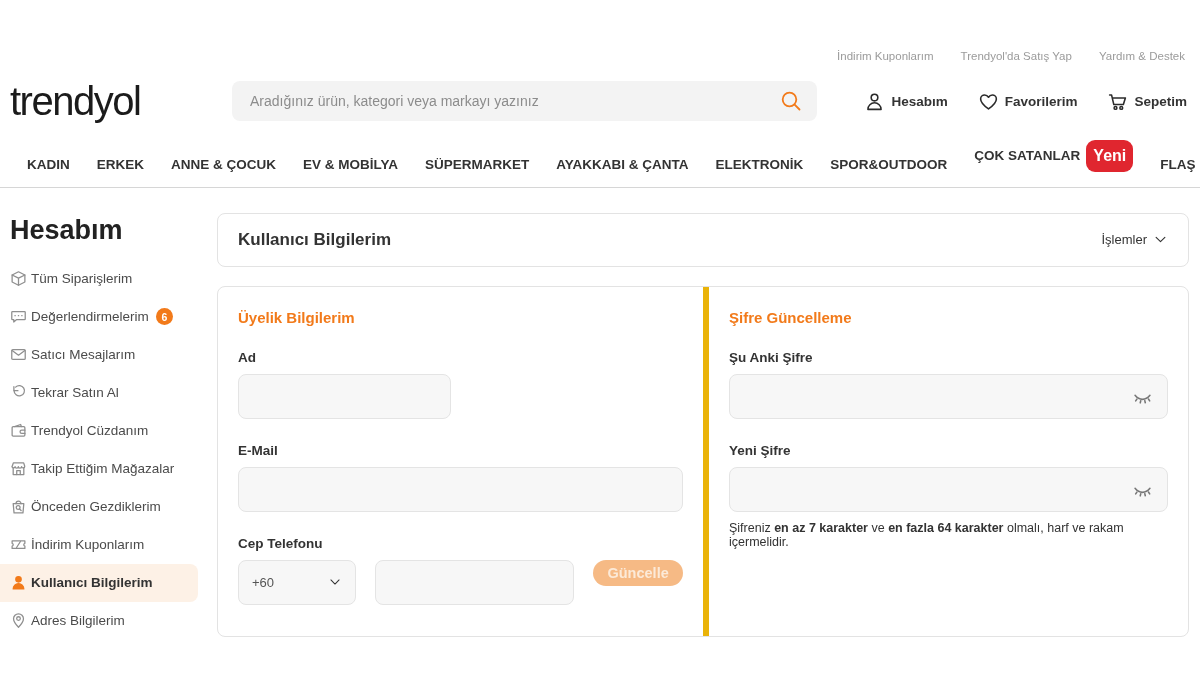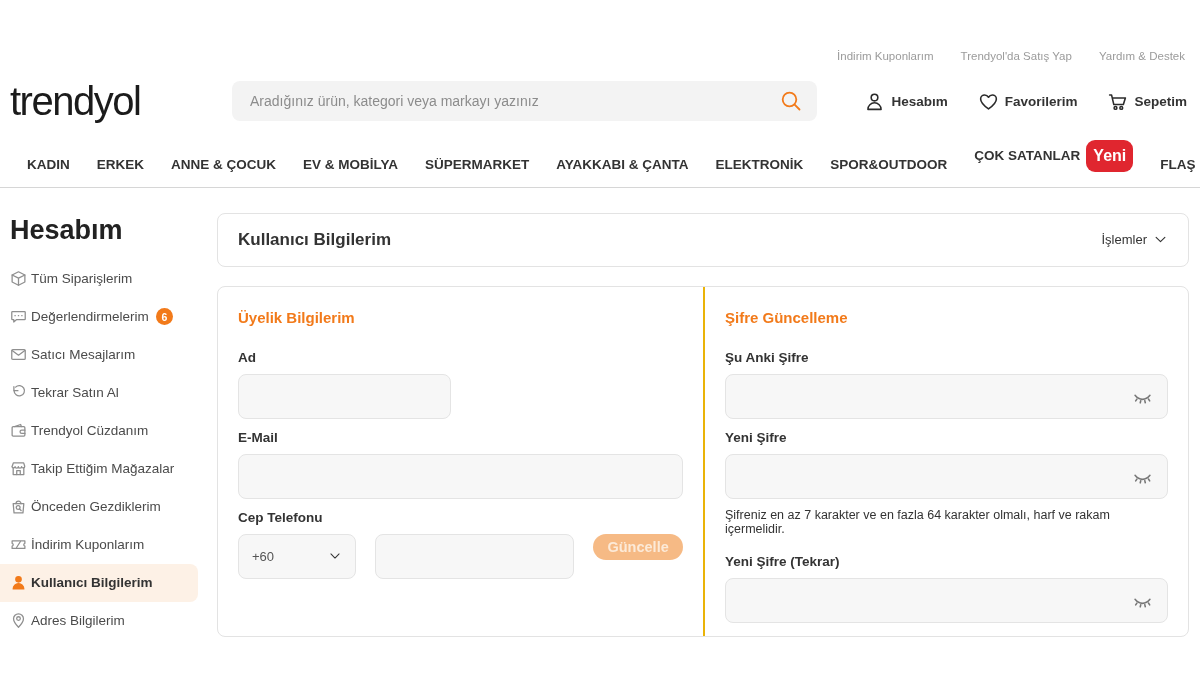--- a/index.html
+++ b/index.html
@@ -56,44 +56,44 @@
   .card { background: #fff; border: 1px solid #e3e3e3; border-radius: 8px; }
   .head-card { height: 54px; display: flex; align-items: center;
     justify-content: space-between; padding: 0 20px; }
   .page-title { font-size: 17px; font-weight: 600; color: #333; }
   .actions { display: flex; align-items: center; gap: 6px; cursor: pointer;
     font-size: 13px; color: #333; }
   .actions .ic { width: 15px; height: 15px; color: #333; }
 
   .content-card { margin-top: 19px; height: 351px; display: flex; }
   .col { width: 485px; padding: 22px 20px 0 20px; }
-  .col.right { border-left: 2px solid #eab308; }
+  .col.right { border-left: 6px solid #eab308; }
   .col h3 { font-size: 15px; font-weight: 600; color: #f27a1a; margin-bottom: 24px; }
   label { display: block; font-size: 13.5px; font-weight: 700; color: #333;
     margin-bottom: 9px; }
   .input { height: 45px; background: #f7f7f7; border: 1px solid #e4e4e4;
     border-radius: 8px; cursor: text; position: relative; }
-  .fgroup { margin-bottom: 11px; }
+  .fgroup { margin-bottom: 24px; }
   .row2 { display: flex; gap: 20px; }
   .row2 .field { width: 213px; }
   .eye { position: absolute; right: 14px; top: 12px; width: 21px; height: 21px;
     color: #777; cursor: pointer; }
   .phone-row { display: flex; gap: 19px; align-items: flex-start; }
   .cc-select { width: 118px; height: 45px; background: #f7f7f7;
     border: 1px solid #e4e4e4; border-radius: 8px; display: flex;
     align-items: center; justify-content: space-between; padding: 0 13px;
     cursor: pointer; }
   .cc-select .val { font-size: 13px; color: #555; }
   .cc-select .ic { width: 14px; height: 14px; color: #333; }
   .input.phone { width: 200px; }
   .btn-update { width: 90px; height: 26px; background: #f6ba85; color: #fcead8;
     border: none; border-radius: 16px; font-family: "Liberation Sans", sans-serif;
     font-size: 14.5px; font-weight: 600; cursor: pointer; }
   .hint { font-size: 12.5px; color: #333; margin-top: 9px; }
-  .hint b { font-weight: 400; text-align: right; }
+  .hint b { font-weight: 700; text-align: right; }
   .pw-group { margin-bottom: 18px; }
 </style>
 </head>
 <body>
 
 <div class="page">
 
   <div class="topbar" id="topbar">
       <a>İndirim Kuponlarım</a>
       <a>Trendyol'da Satış Yap</a>
@@ -338,29 +338,18 @@
             <div class="input">
               <span class="eye">
                   <svg viewBox="0 0 24 24" fill="none" stroke="currentColor" stroke-width="1.8" stroke-linecap="round" stroke-linejoin="round" style="width:100%;height:100%;display:block">
                     <path d="M3.5 9.5c5 6.2 12 6.2 17 0"></path>
                     <path d="M5.6 13.8 4.2 15.9M10 15.7l-.6 2.4M14.6 15.6l.6 2.4M18.8 13.7l1.4 2.1"></path>
                   </svg>
                 </span>
             </div>
             <p class="hint"><span>Şifreniz </span><b>en az 7 karakter</b><span> ve </span><b>en fazla 64 karakter</b><span> olmalı, harf ve rakam içermelidir.</span></p>
           </div>
-          <div>
-            <label>Yeni Şifre (Tekrar)</label>
-            <div class="input">
-              <span class="eye">
-                  <svg viewBox="0 0 24 24" fill="none" stroke="currentColor" stroke-width="1.8" stroke-linecap="round" stroke-linejoin="round" style="width:100%;height:100%;display:block">
-                    <path d="M3.5 9.5c5 6.2 12 6.2 17 0"></path>
-                    <path d="M5.6 13.8 4.2 15.9M10 15.7l-.6 2.4M14.6 15.6l.6 2.4M18.8 13.7l1.4 2.1"></path>
-                  </svg>
-                </span>
-            </div>
-          </div>
         </div>
 
       </div>
     </main>
   </div>
 </div>
 
 </body></html>

